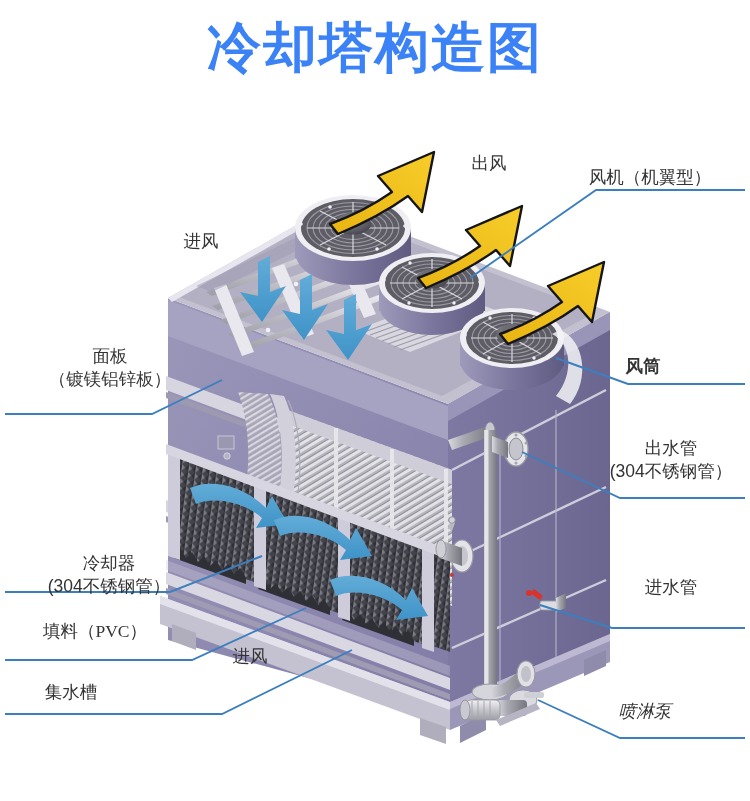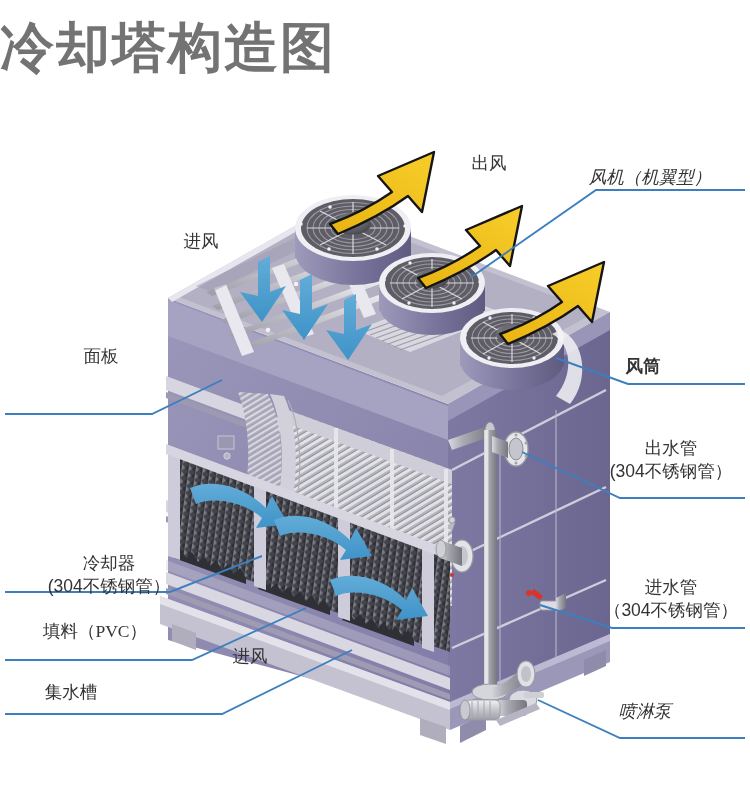--- a/index.html
+++ b/index.html
@@ -3,35 +3,35 @@
 <meta charset="utf-8">
 <style>
   html,body{margin:0;padding:0;background:#ffffff;}
   body{
     width:750px;height:801px;overflow:hidden;
     font-family:"Liberation Sans","DejaVu Sans",sans-serif;
     color:#2b2b2b;position:relative;
   }
   #stage{position:absolute;left:0;top:0;width:750px;height:801px;background:#fff;}
   #title{
-    position:absolute;left:0;top:14px;width:750px;text-align:left;
-    font-size:54px;font-weight:bold;letter-spacing:2px;color:#737373;
+    position:absolute;left:0;top:14px;width:750px;text-align:center;
+    font-size:54px;font-weight:bold;letter-spacing:2px;color:#3b82f6;
     line-height:1.25;
   }
   svg.art{position:absolute;left:0;top:0;width:750px;height:801px;}
   .lbl{
     position:absolute;text-align:center;font-size:17.5px;line-height:1.3;
     color:#333;white-space:nowrap;
   }
   .lbl .l2{display:block;}
   
   #lab-inlet-top{left:166px;top:230px;width:70px;}
   #lab-outlet-air{left:454px;top:152px;width:70px;}
-  #lab-fan{left:570px;top:166px;width:160px;font-style:italic;}
-  #lab-panel{left:21px;top:345px;width:160px;}
+  #lab-fan{left:570px;top:166px;width:160px;}
+  #lab-panel{left:30px;top:345px;width:160px;}
   #lab-stack{left:608px;top:355px;width:70px;font-weight:bold;}
   #lab-outpipe{left:596px;top:437px;width:150px;}
   #lab-cooler{left:24px;top:552px;width:170px;}
   #lab-inpipe{left:596px;top:576px;width:150px;}
   #lab-fill{left:20px;top:620px;width:150px;font-family:Liberation Serif, serif;}
   #lab-inlet-bot{left:215px;top:645px;width:70px;}
   #lab-basin{left:26px;top:681px;width:90px;}
   #lab-pump{left:600px;top:700px;width:90px;font-style:italic;}
 </style>
 </head>
@@ -414,39 +414,39 @@
   <div class="lbl" id="lab-outlet-air">
     <span>出风</span>
   </div>
 
   <div class="lbl" id="lab-fan">
     <span>风机（机翼型）</span>
   </div>
 
   <div class="lbl" id="lab-panel">
     <span>面板</span>
+    <span class="l2">（镀镁铝锌板）</span>
   </div>
 
   <div class="lbl" id="lab-stack">
     <span>风筒</span>
   </div>
 
   <div class="lbl" id="lab-outpipe">
     <span>出水管</span>
     <span class="l2">(304不锈钢管）</span>
   </div>
 
   <div class="lbl" id="lab-cooler">
     <span>冷却器</span>
     <span class="l2">(304不锈钢管）</span>
   </div>
 
   <div class="lbl" id="lab-inpipe">
     <span>进水管</span>
-    <span class="l2">（304不锈钢管）</span>
   </div>
 
   <div class="lbl" id="lab-fill">
     <span>填料（PVC）</span>
   </div>
 
   <div class="lbl" id="lab-inlet-bot">
     <span>进风</span>
   </div>
 

